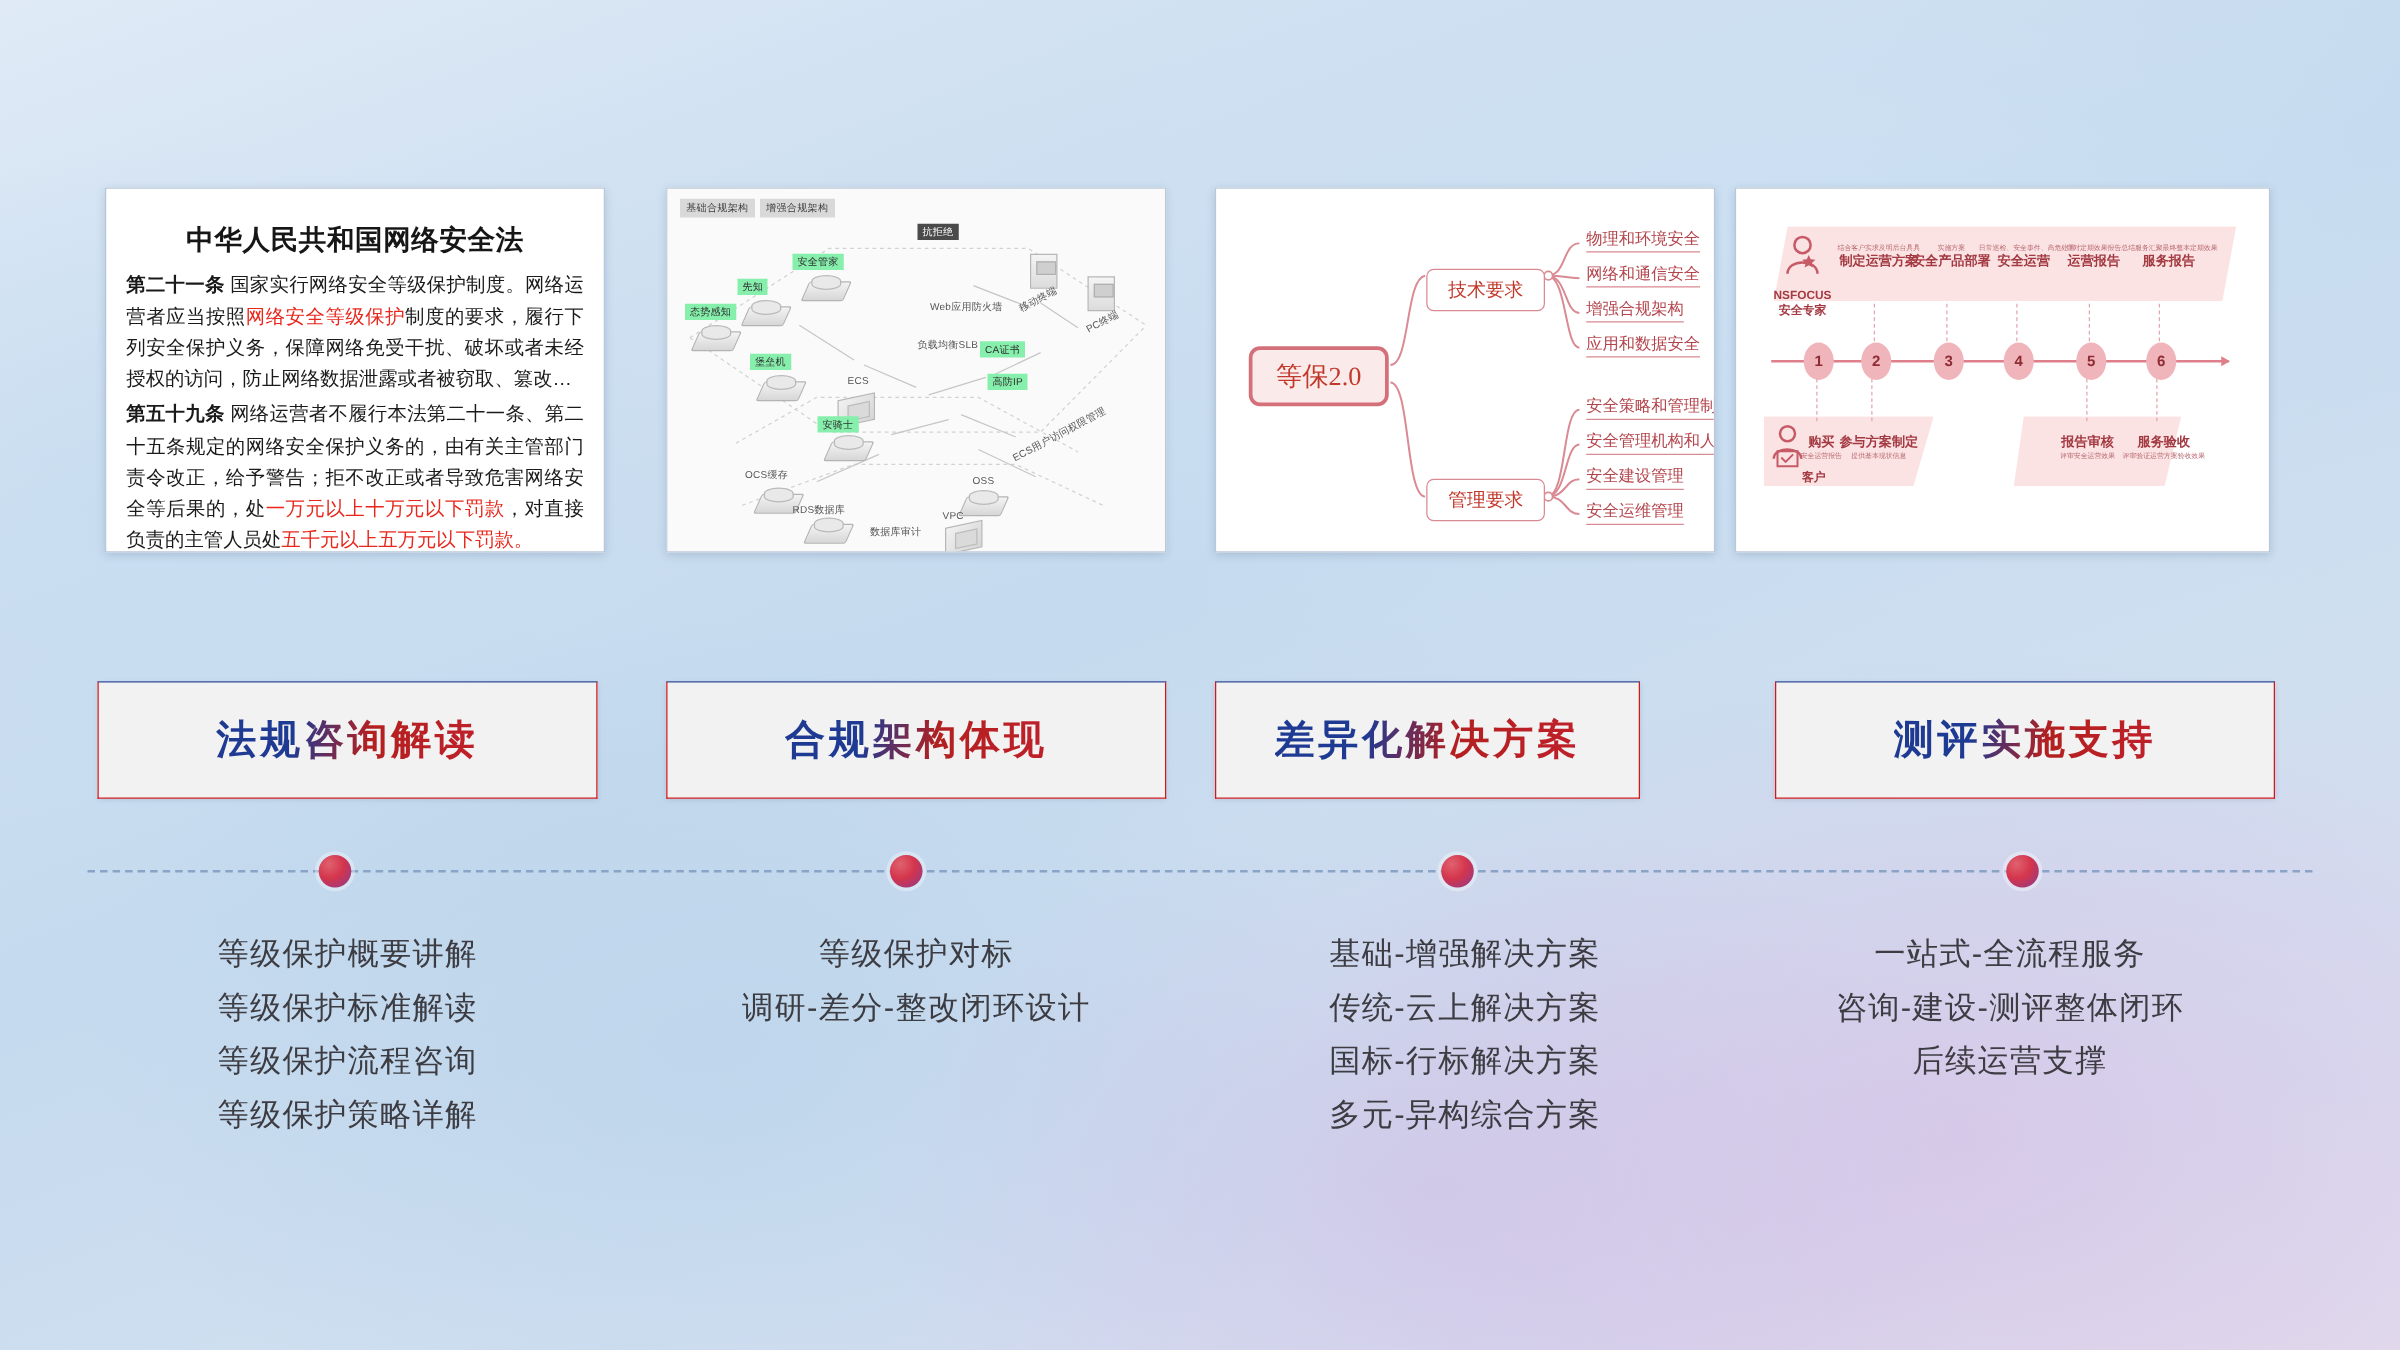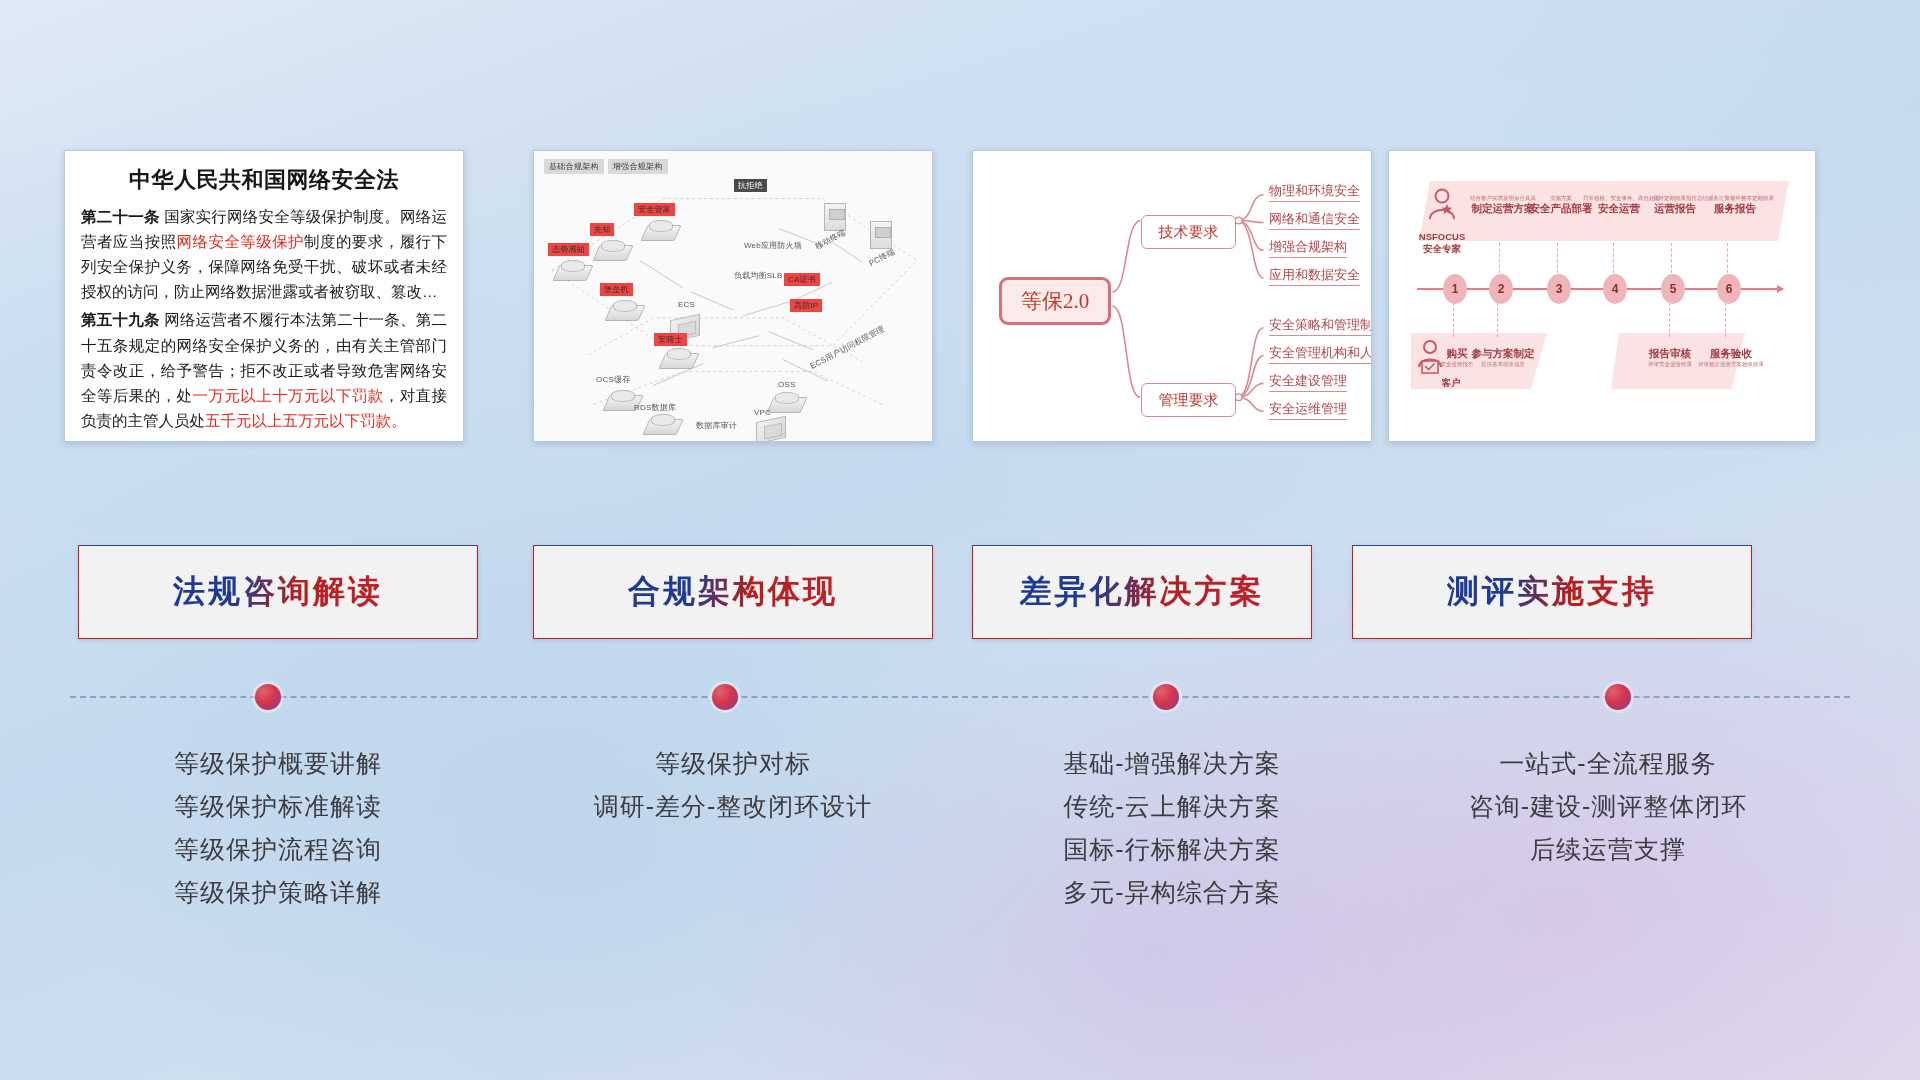--- a/index.html
+++ b/index.html
@@ -17,40 +17,40 @@
   }
 
   
   .cards{ position:absolute; left:0; top:150px; width:1920px; height:292px; }
   .card{
     position:absolute; top:0; background:#fff;
     border:1px solid #b9c7d8;
     box-shadow:0 2px 7px rgba(40,70,110,.20);
     overflow:hidden;
   }
-  .card.c1{ left:64px;  width:400px; height:292px; padding:14px 16px 8px; }
+  .card.c1{ left:84px;  width:400px; height:292px; padding:26px 16px 8px; }
   .card.c2{ left:533px; width:400px; height:292px; }
   .card.c3{ left:972px; width:400px; height:292px; }
   .card.c4{ left:1388px;width:428px; height:292px; }
 
   
   .law-title{ text-align:center; font-size:22px; font-weight:bold; color:#161616; letter-spacing:.5px; margin-bottom:9px;}
   .law-p{ font-size:15.5px; line-height:1.62; color:#1a1a1a; text-align:justify; margin-bottom:3px;}
   .law-p b{ font-weight:bold; }
   .hl{ color:#e8271c; }
 
   
   .topo{ position:relative; width:100%; height:100%; background:#fafafa; }
   .topo .tabs{ position:absolute; left:10px; top:8px; display:flex; gap:4px; }
   .topo .tab{ font-size:8px; color:#3e3e3e; background:#d9d9d9; padding:2px 5px; letter-spacing:.3px;}
   .topo .node{ position:absolute; }
   .topo .cyl{ width:34px; height:26px; position:relative; }
   .topo .cyl i{ position:absolute; left:0; top:6px; width:34px; height:16px; background:linear-gradient(#f3f3f3,#d7d7d7); border:1px solid #b4b4b4; border-radius:2px; transform:skewX(-24deg);}
   .topo .cyl b{ position:absolute; left:5px; top:1px; width:24px; height:12px; background:#e9e9e9; border:1px solid #b9b9b9; border-radius:50%/40%; }
-  .topo .lbl{ position:absolute; font-size:8px; color:#2f2f2f; background:#ef4444; padding:1px 4px; white-space:nowrap; letter-spacing:.2px;}
+  .topo .lbl{ position:absolute; font-size:8px; color:#2f2f2f; background:#86efac; padding:1px 4px; white-space:nowrap; letter-spacing:.2px;}
   .topo .lbl.dark{ background:#4a4a4a; color:#fff; }
   .topo .lbl.plain{ background:transparent; color:#555; }
   .topo .srv{ position:absolute; width:22px; height:28px; background:linear-gradient(#f4f4f4,#dcdcdc); border:1px solid #b6b6b6; }
   .topo .srv::after{content:"";position:absolute;left:4px;top:5px;width:14px;height:9px;background:#cfcfcf;border:1px solid #b0b0b0;}
   .topo .cube{ position:absolute; width:30px; height:22px; background:linear-gradient(135deg,#f1f1f1,#d6d6d6); border:1px solid #b6b6b6; transform:skewY(-12deg); }
   .topo .cube::after{content:"";position:absolute;left:7px;top:5px;width:16px;height:11px;background:#dadada;border:1px solid #bdbdbd;}
 
   
   .mind{ position:relative; width:100%; height:100%; background:#fff; }
   .mm-root{
@@ -110,21 +110,21 @@
     box-shadow:0 1px 4px rgba(60,80,120,.18);
   }
   .tbox span{
     font-size:32px; font-weight:bold; letter-spacing:3px;
     background:linear-gradient(100deg,#1f3a93 0%,#1f3a93 30%,#b32020 58%,#c0202a 100%);
     -webkit-background-clip:text; background-clip:text; color:transparent;
   }
   .tbox.t1{ left:78px;  width:400px; }
   .tbox.t2{ left:533px; width:400px; }
   .tbox.t3{ left:972px; width:340px; }
-  .tbox.t4{ left:1352px;width:400px; }
+  .tbox.t4{ left:1420px;width:400px; }
 
   
   .strip{ position:absolute; left:0; top:660px; width:1920px; height:80px; }
   .strip-line{
     position:absolute; left:70px; top:36px; width:1780px; height:0;
     border-top:2px dashed #8aa4c8;
   }
   .strip-dot{
     position:absolute; top:24px; width:26px; height:26px; border-radius:50%;
     background:radial-gradient(circle at 32% 28%, #e0626f 0%, #d4354c 45%, #8b3a8f 100%);

